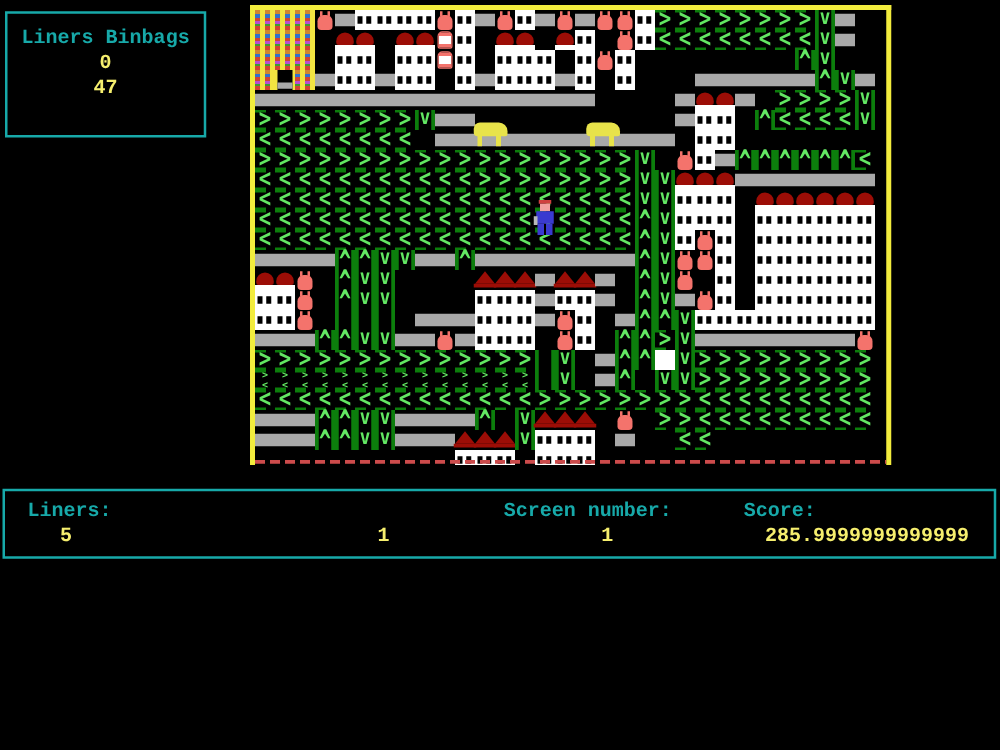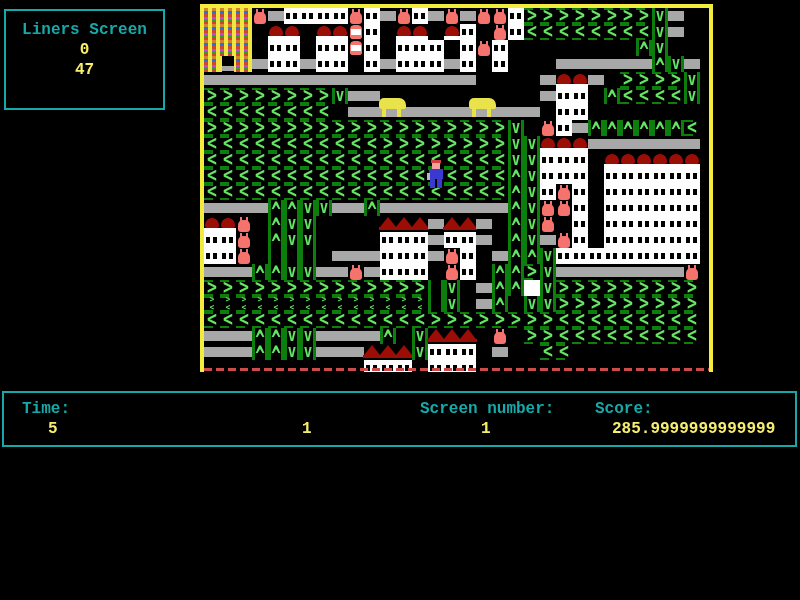--- a/index.html
+++ b/index.html
@@ -106,21 +106,21 @@
     border:2px solid var(--teal,#17a9a9);background:#000;font-size:16px;}
   .sb-label{position:absolute;top:7px;color:var(--teal,#17a9a9);white-space:pre;}
   .sb-value{position:absolute;top:27px;color:var(--yellowtext,#f6ef6e);white-space:pre;}
 </style>
 </head>
 <body>
 
 <div class="screen">
 
   <div class="liners-panel">
-    <div class="hud-label">Liners Screen</div>
+    <div class="hud-label">Liners Binbags</div>
     <div class="hud-value">0</div>
     <div class="hud-value">47</div>
   </div>
 
   <div class="playfield">
     <div class="tile-layer">
         <div class="tile t-dump-building" style="left: 0px; top: 0px;"></div>
         <div class="tile t-dump-building" style="left: 16px; top: 0px;"></div>
         <div class="tile t-dump-building" style="left: 32px; top: 0px;"></div>
         <div class="tile t-binbag" style="left: 48px; top: 0px;"></div>
@@ -721,22 +721,22 @@
           <div class="p-body"></div>
           <div class="p-legs"></div>
         </div>
         <div class="sprite sprite-dog" style="left: 174px; top: 88px;"></div>
         <div class="sprite sprite-dog" style="left: 264px; top: 88px;"></div>
       </div>
     <div class="bottom-edge"></div>
   </div>
 
   <div class="status-bar">
-    <span class="sb-label" style="left:18px">Time:</span>
+    <span class="sb-label" style="left:18px">Liners:</span>
     <span class="sb-value" style="left:44px">5</span>
     <span class="sb-value" style="left:298px">1</span>
-    <span class="sb-label" style="left:416px">Screen number:</span>
+    <span class="sb-label" style="left:399px">Screen number:</span>
     <span class="sb-value" style="left:477px">1</span>
     <span class="sb-label" style="left:591px">Score:</span>
     <span class="sb-value" style="left:608px">285.9999999999999</span>
   </div>
 
 </div>
 
 </body></html>

